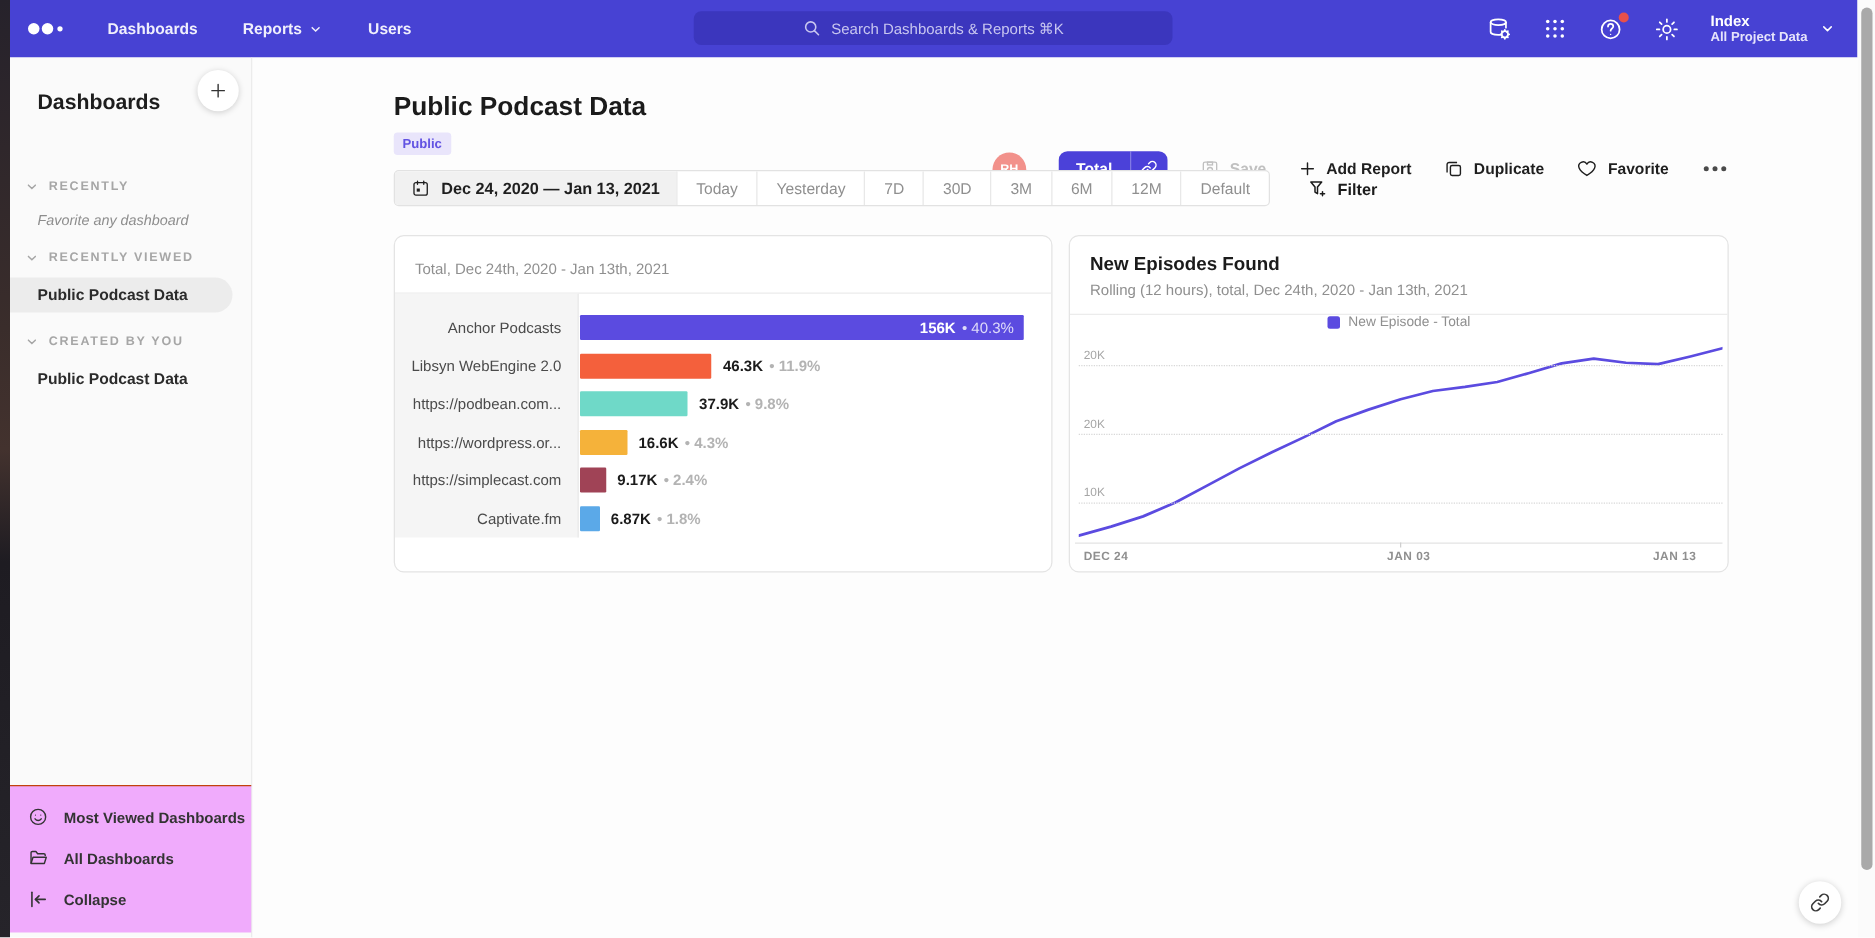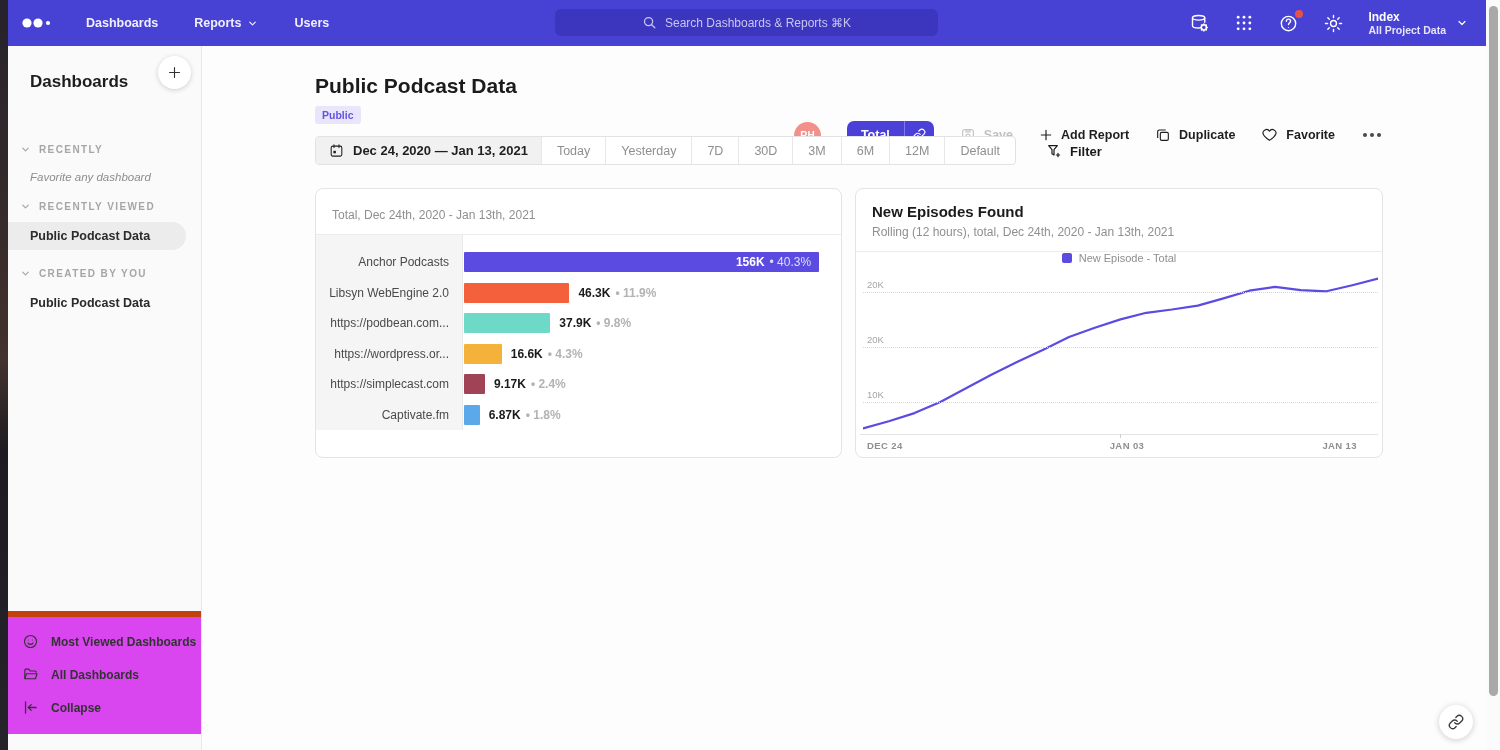--- a/index.html
+++ b/index.html
@@ -31,21 +31,21 @@
   
   .sidebar { position:absolute; left:8px; top:46px; width:194px; height:704px; background:#fafafa; border-right:1px solid #e8e8e8; }
   .side-head { position:relative; height:80px; }
   .side-title { position:absolute; left:22px; top:26px; font-size:17px; font-weight:700; color:#1d1d1d; }
   .add-btn { position:absolute; right:10px; top:10px; width:33px; height:33px; border-radius:50%; background:#ffffff;
     box-shadow:0 1px 5px rgba(0,0,0,.18); display:flex; align-items:center; justify-content:center; cursor:pointer; }
   .side-section-head { display:flex; align-items:center; gap:8px; margin:18px 0 0 12px; color:#a6a6a6; font-size:10px; font-weight:700; letter-spacing:1.4px; cursor:pointer; }
   .side-empty { margin:16px 0 2px 22px; font-size:11.5px; font-style:italic; color:#8d8d8d; }
   .side-item { margin-top:10px; height:28px; display:flex; align-items:center; padding-left:22px; font-size:12.5px; font-weight:700; color:#2b2b2b; cursor:pointer; }
   .side-item.active { background:#ececec; width:178px; border-radius:0 15px 15px 0; }
-  .side-footer { position:absolute; left:0; bottom:16px; width:100%; border-top:6px solid #c2410c; padding:8px 0 10px 0; background:#d946ef; }
+  .side-footer { position:absolute; left:0; bottom:4px; width:100%; border-top:1px solid #c2410c; padding:8px 0 10px 0; background:#f0abfc; }
   .foot-item { display:flex; align-items:center; gap:12px; padding:8px 0 8px 14px; font-size:12px; font-weight:700; color:#333; cursor:pointer; }
 
   
   .main { position:absolute; left:202px; top:46px; width:1284px; height:704px; background:#fdfdfd; }
   .page-title { position:absolute; left:113px; top:28px; font-size:21px; font-weight:700; color:#1b1b1b; }
   .badge { position:absolute; left:113px; top:60px; background:#e9e5fb; color:#6253e2; font-size:10.5px; font-weight:700; padding:3px 7px; border-radius:3px; }
 
   .actions { position:absolute; top:43px; right:103px; height:28px; display:flex; align-items:center; gap:26px;margin-top:32px; }
   .avatar { width:27px; height:27px; border-radius:50%; background:#f2918b; color:#fff; font-size:10px; font-weight:700;
     display:flex; align-items:center; justify-content:center; cursor:pointer; }

